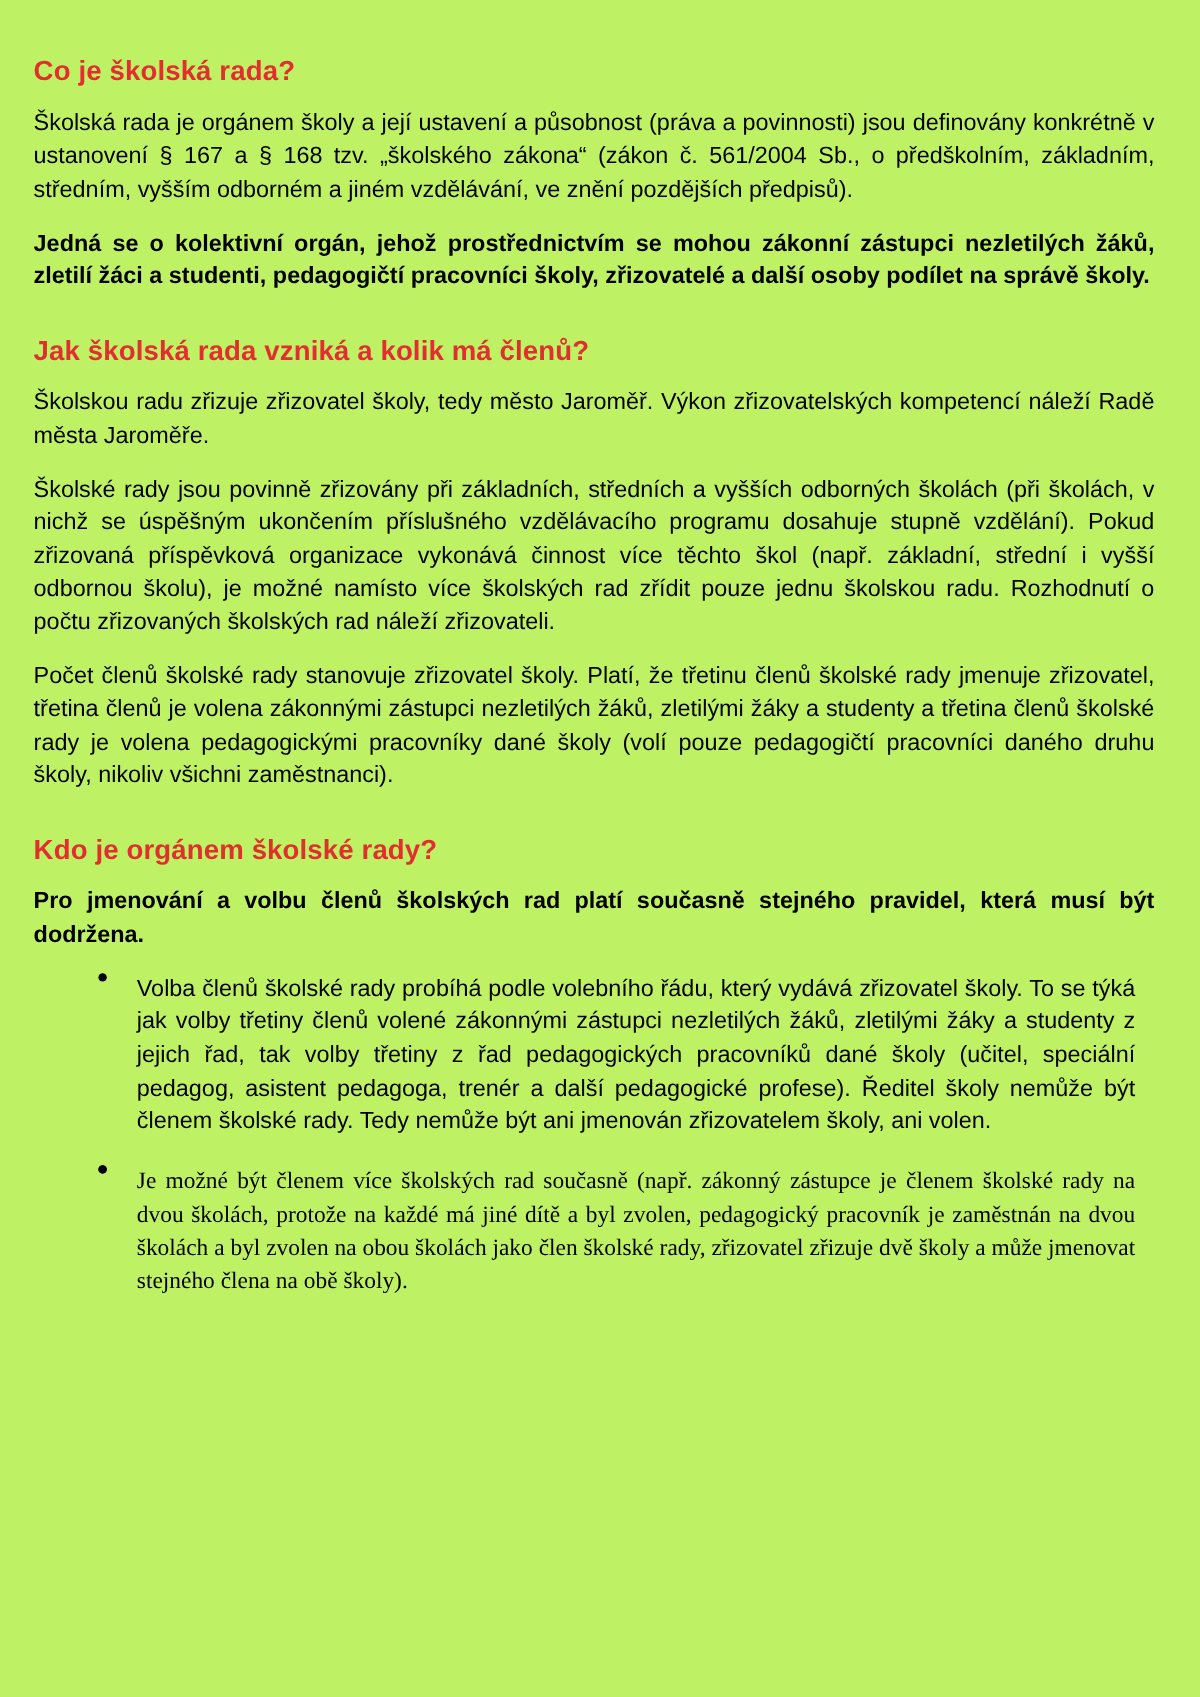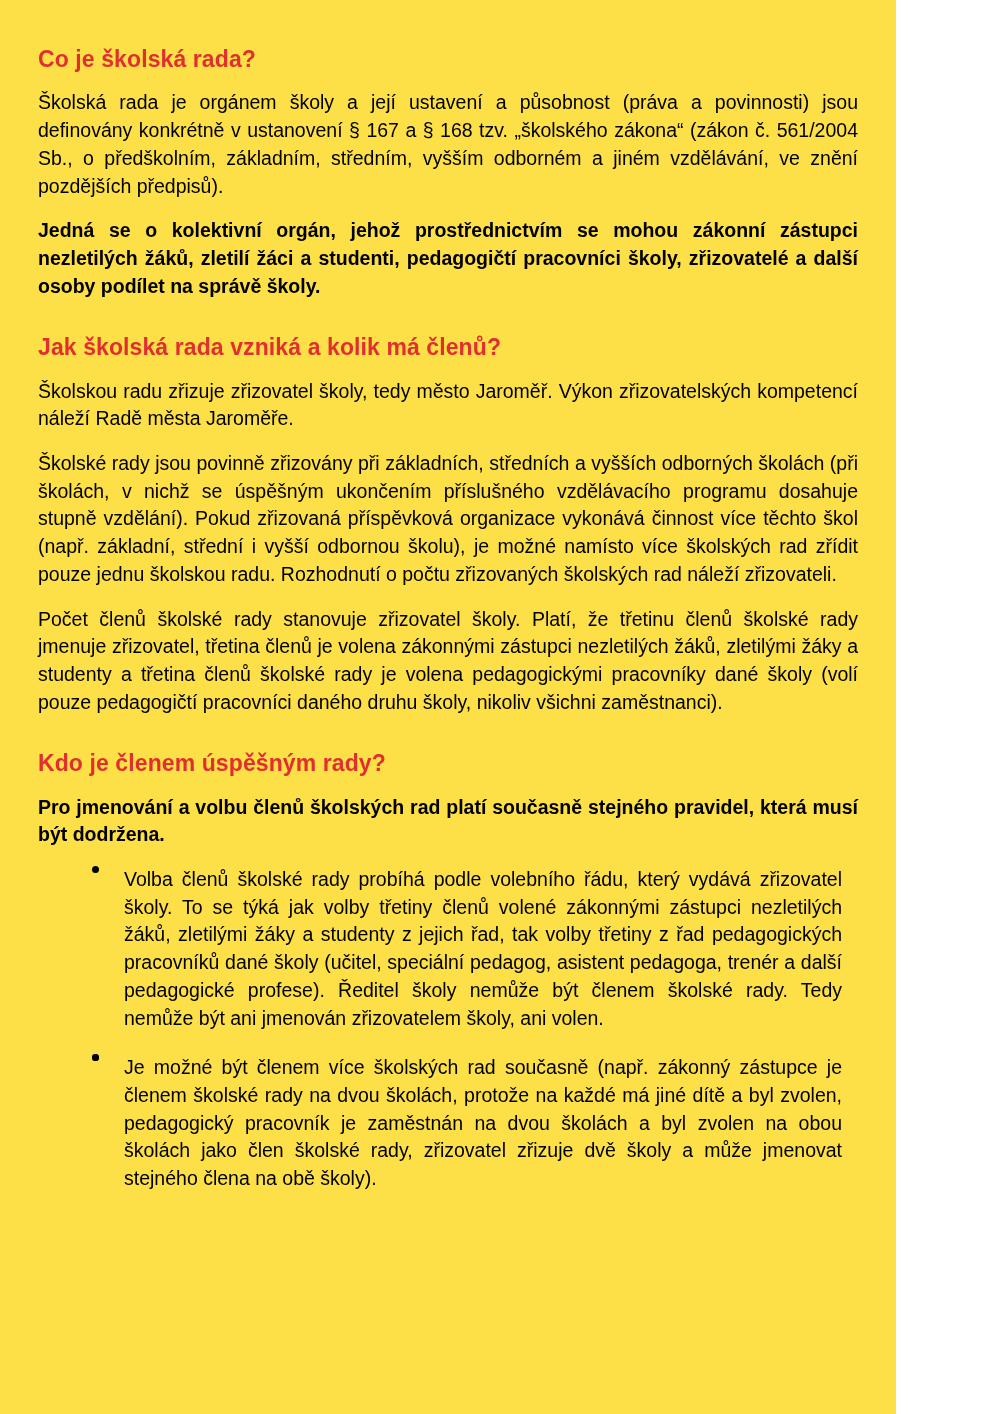--- a/index.html
+++ b/index.html
@@ -10,24 +10,24 @@
   }
   body {
     width: 1000px;
     height: 1414px;
     font-family: "Liberation Sans", sans-serif;
     color: #000000;
     -webkit-font-smoothing: antialiased;
   }
   .page {
     box-sizing: border-box;
-    width: 896px;
+    width: 1000px;
     min-height: 1414px;
-    padding: 46px 38px 40px 38px;
-    background: #fde047;
+    padding: 46px 38px 40px 28px;
+    background: #bef264;
   }
   h2.section-heading {
     font-size: 23px;
     font-weight: bold;
     color: #e12f2f;
     margin: 0 0 17px 0;
     letter-spacing: 0.1px;
     line-height: 1.15;
   }
   h2.section-heading.spaced {
@@ -67,20 +67,21 @@
     top: 0.52em;
     width: 7px;
     height: 7px;
     background: #000000;
     border-radius: 50%;
     line-height: 0;
     font-size: 0;
   }
   ul.rules > li:last-child {
     margin-bottom: 0;
+    font-family: Liberation Serif, serif;
   }
 </style>
 </head>
 <body>
 
 <div class="page">
 
   <h2 class="section-heading">Co je školská rada?</h2>
 
   <p class="para"><b class="bold">Školská rada je orgánem školy</b><span> a její ustavení a působnost (práva a povinnosti) jsou definovány konkrétně v ustanovení § 167 a § 168 tzv. „školského zákona“ (zákon č. 561/2004 Sb., o předškolním, základním, středním, vyšším odborném a jiném vzdělávání, ve znění pozdějších předpisů).</span></p>
@@ -88,21 +89,21 @@
   <p class="para allbold">Jedná se o kolektivní orgán, jehož prostřednictvím se mohou zákonní zástupci nezletilých žáků, zletilí žáci a studenti, pedagogičtí pracovníci školy, zřizovatelé a další osoby podílet na správě školy.</p>
 
   <h2 class="section-heading spaced">Jak školská rada vzniká a kolik má členů?</h2>
 
   <p class="para"><b class="bold">Školskou radu zřizuje zřizovatel školy, tedy město Jaroměř.</b><span> Výkon zřizovatelských kompetencí náleží Radě města Jaroměře.</span></p>
 
   <p class="para"><b class="bold">Školské rady jsou povinně zřizovány při základních, středních a vyšších odborných školách</b><span> (při školách, v nichž se úspěšným ukončením příslušného vzdělávacího programu dosahuje stupně vzdělání). Pokud zřizovaná příspěvková organizace vykonává činnost více těchto škol (např. základní, střední i vyšší odbornou školu), je možné namísto více školských rad zřídit pouze jednu školskou radu. Rozhodnutí o počtu zřizovaných školských rad náleží zřizovateli.</span></p>
 
   <p class="para"><b class="bold">Počet členů školské rady stanovuje zřizovatel školy.</b><span> Platí, že třetinu členů školské rady jmenuje zřizovatel, třetina členů je volena zákonnými zástupci nezletilých žáků, zletilými žáky a studenty a třetina členů školské rady je volena pedagogickými pracovníky dané školy (volí pouze pedagogičtí pracovníci daného druhu školy, nikoliv všichni zaměstnanci).</span></p>
 
-  <h2 class="section-heading spaced">Kdo je členem úspěšným rady?</h2>
+  <h2 class="section-heading spaced">Kdo je orgánem školské rady?</h2>
 
   <p class="para allbold">Pro jmenování a volbu členů školských rad platí současně stejného pravidel, která musí být dodržena.</p>
 
   <ul class="rules">
     <li>
       <span class="bullet-dot"></span>
       <span>Volba členů školské rady probíhá podle volebního řádu, který vydává zřizovatel školy. To se týká jak volby třetiny členů volené zákonnými zástupci nezletilých žáků, zletilými žáky a studenty z jejich řad, tak volby třetiny z řad pedagogických pracovníků dané školy (učitel, speciální pedagog, asistent pedagoga, trenér a další pedagogické profese). Ředitel školy nemůže být členem školské rady. Tedy nemůže být ani jmenován zřizovatelem školy, ani volen.</span>
     </li>
     <li>
       <span class="bullet-dot"></span>

